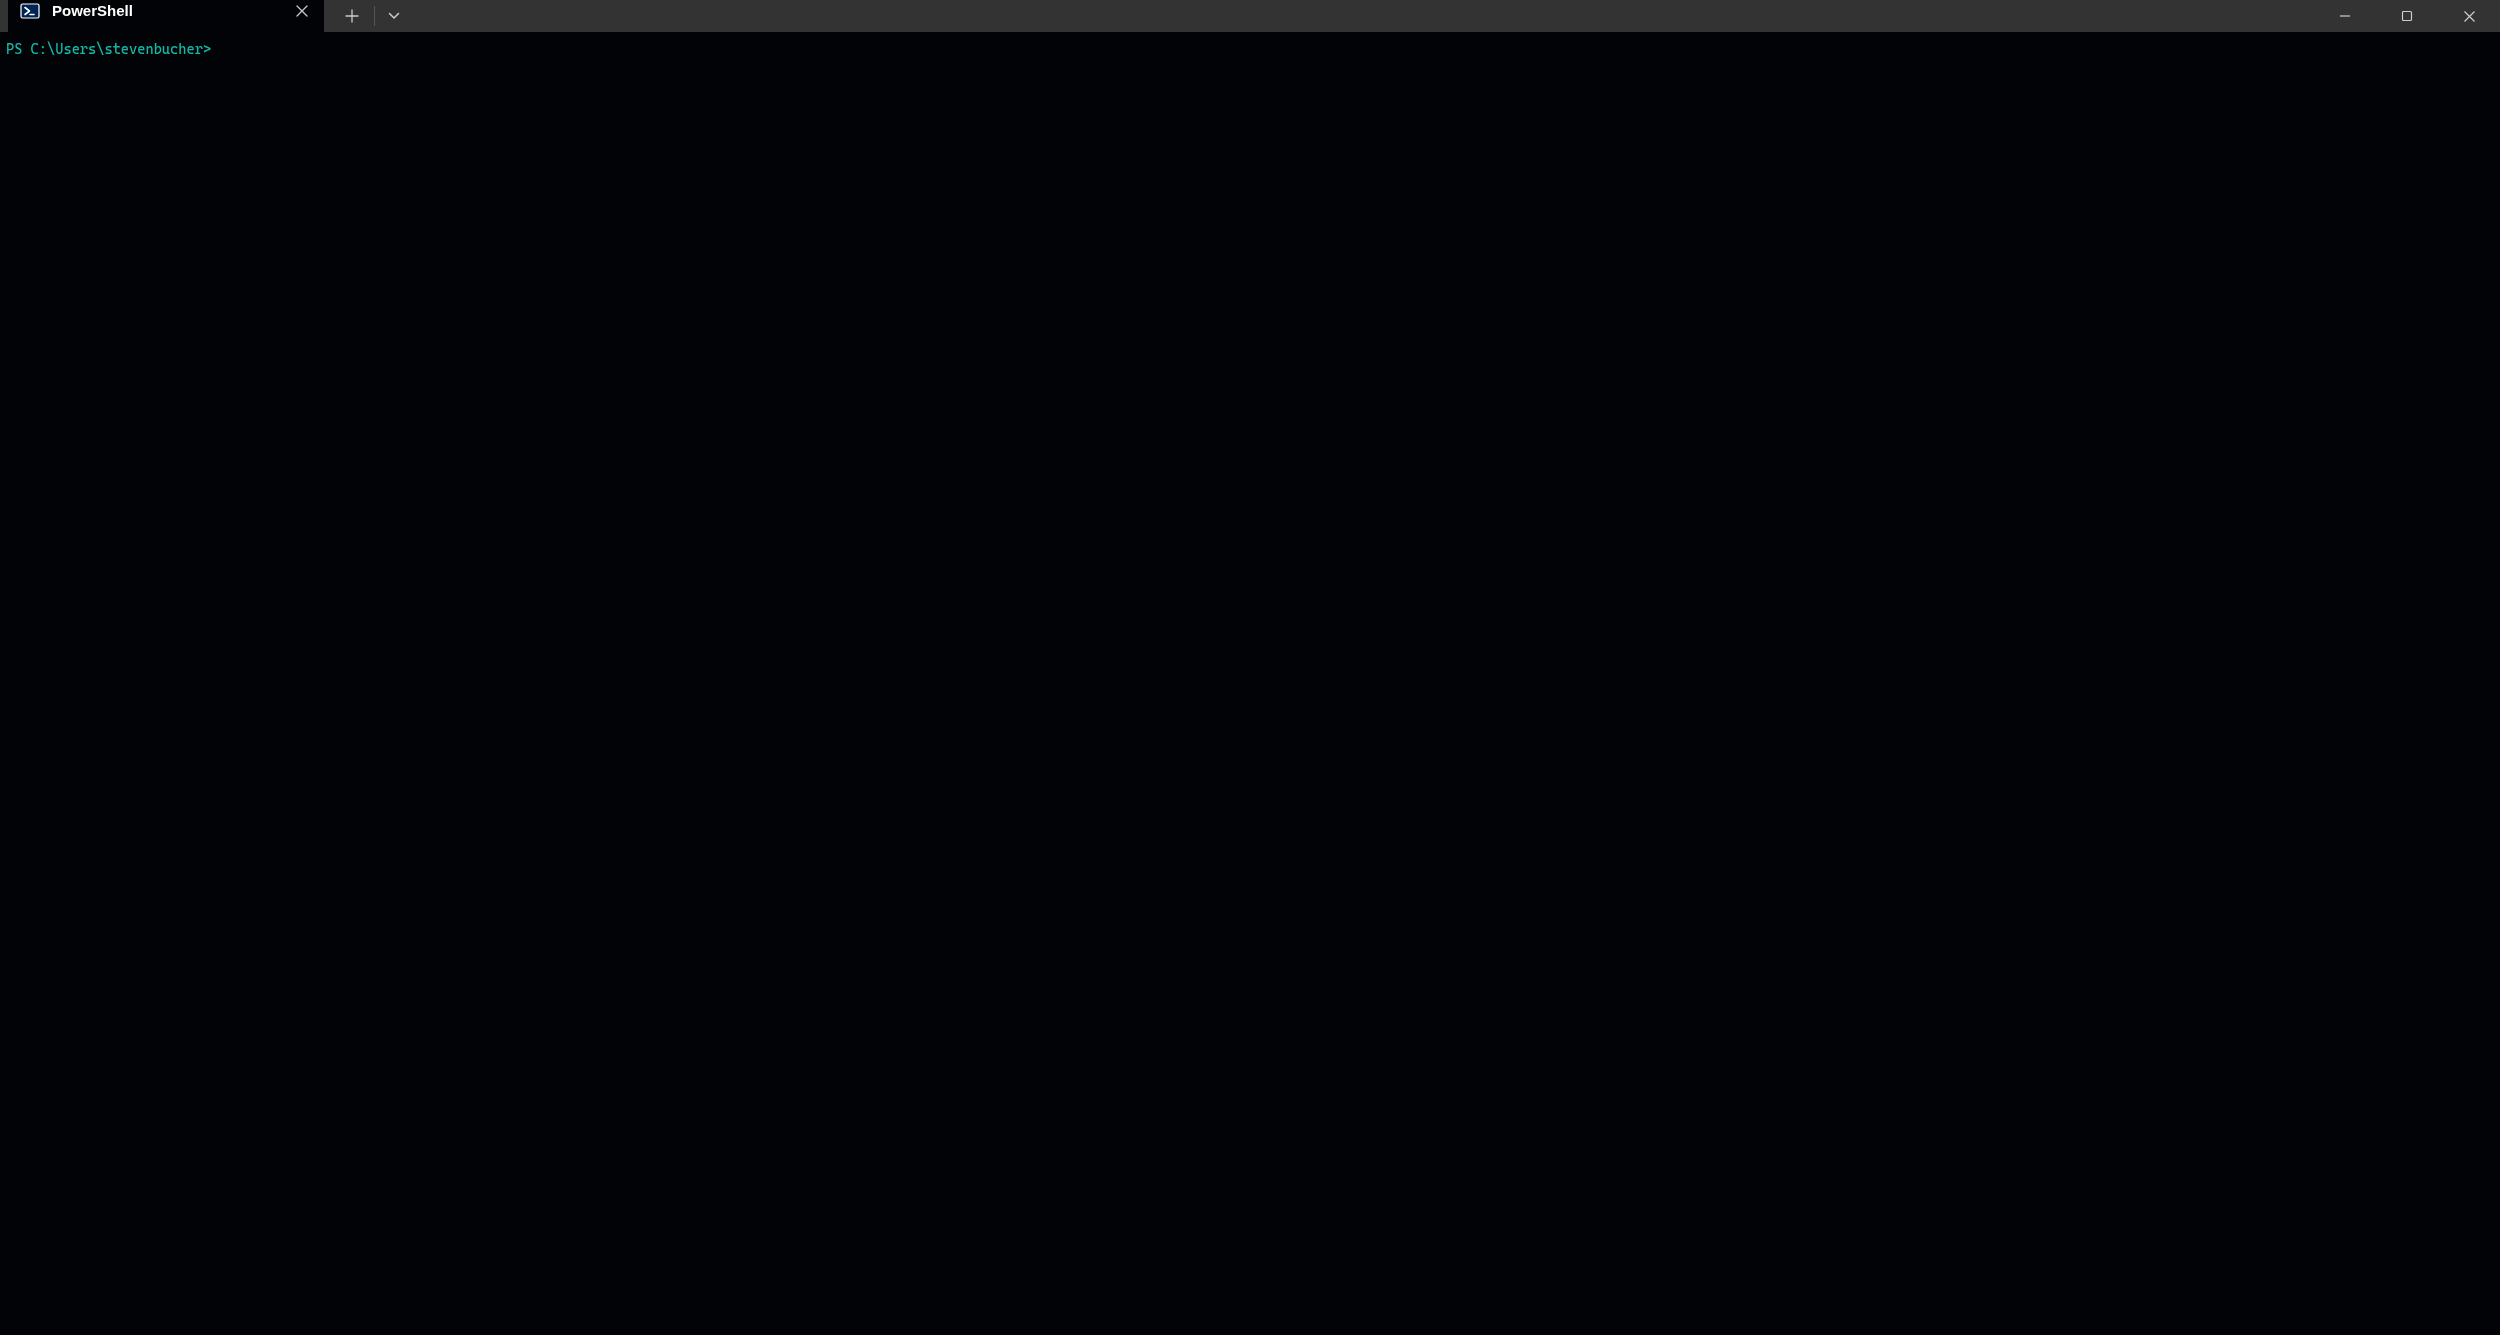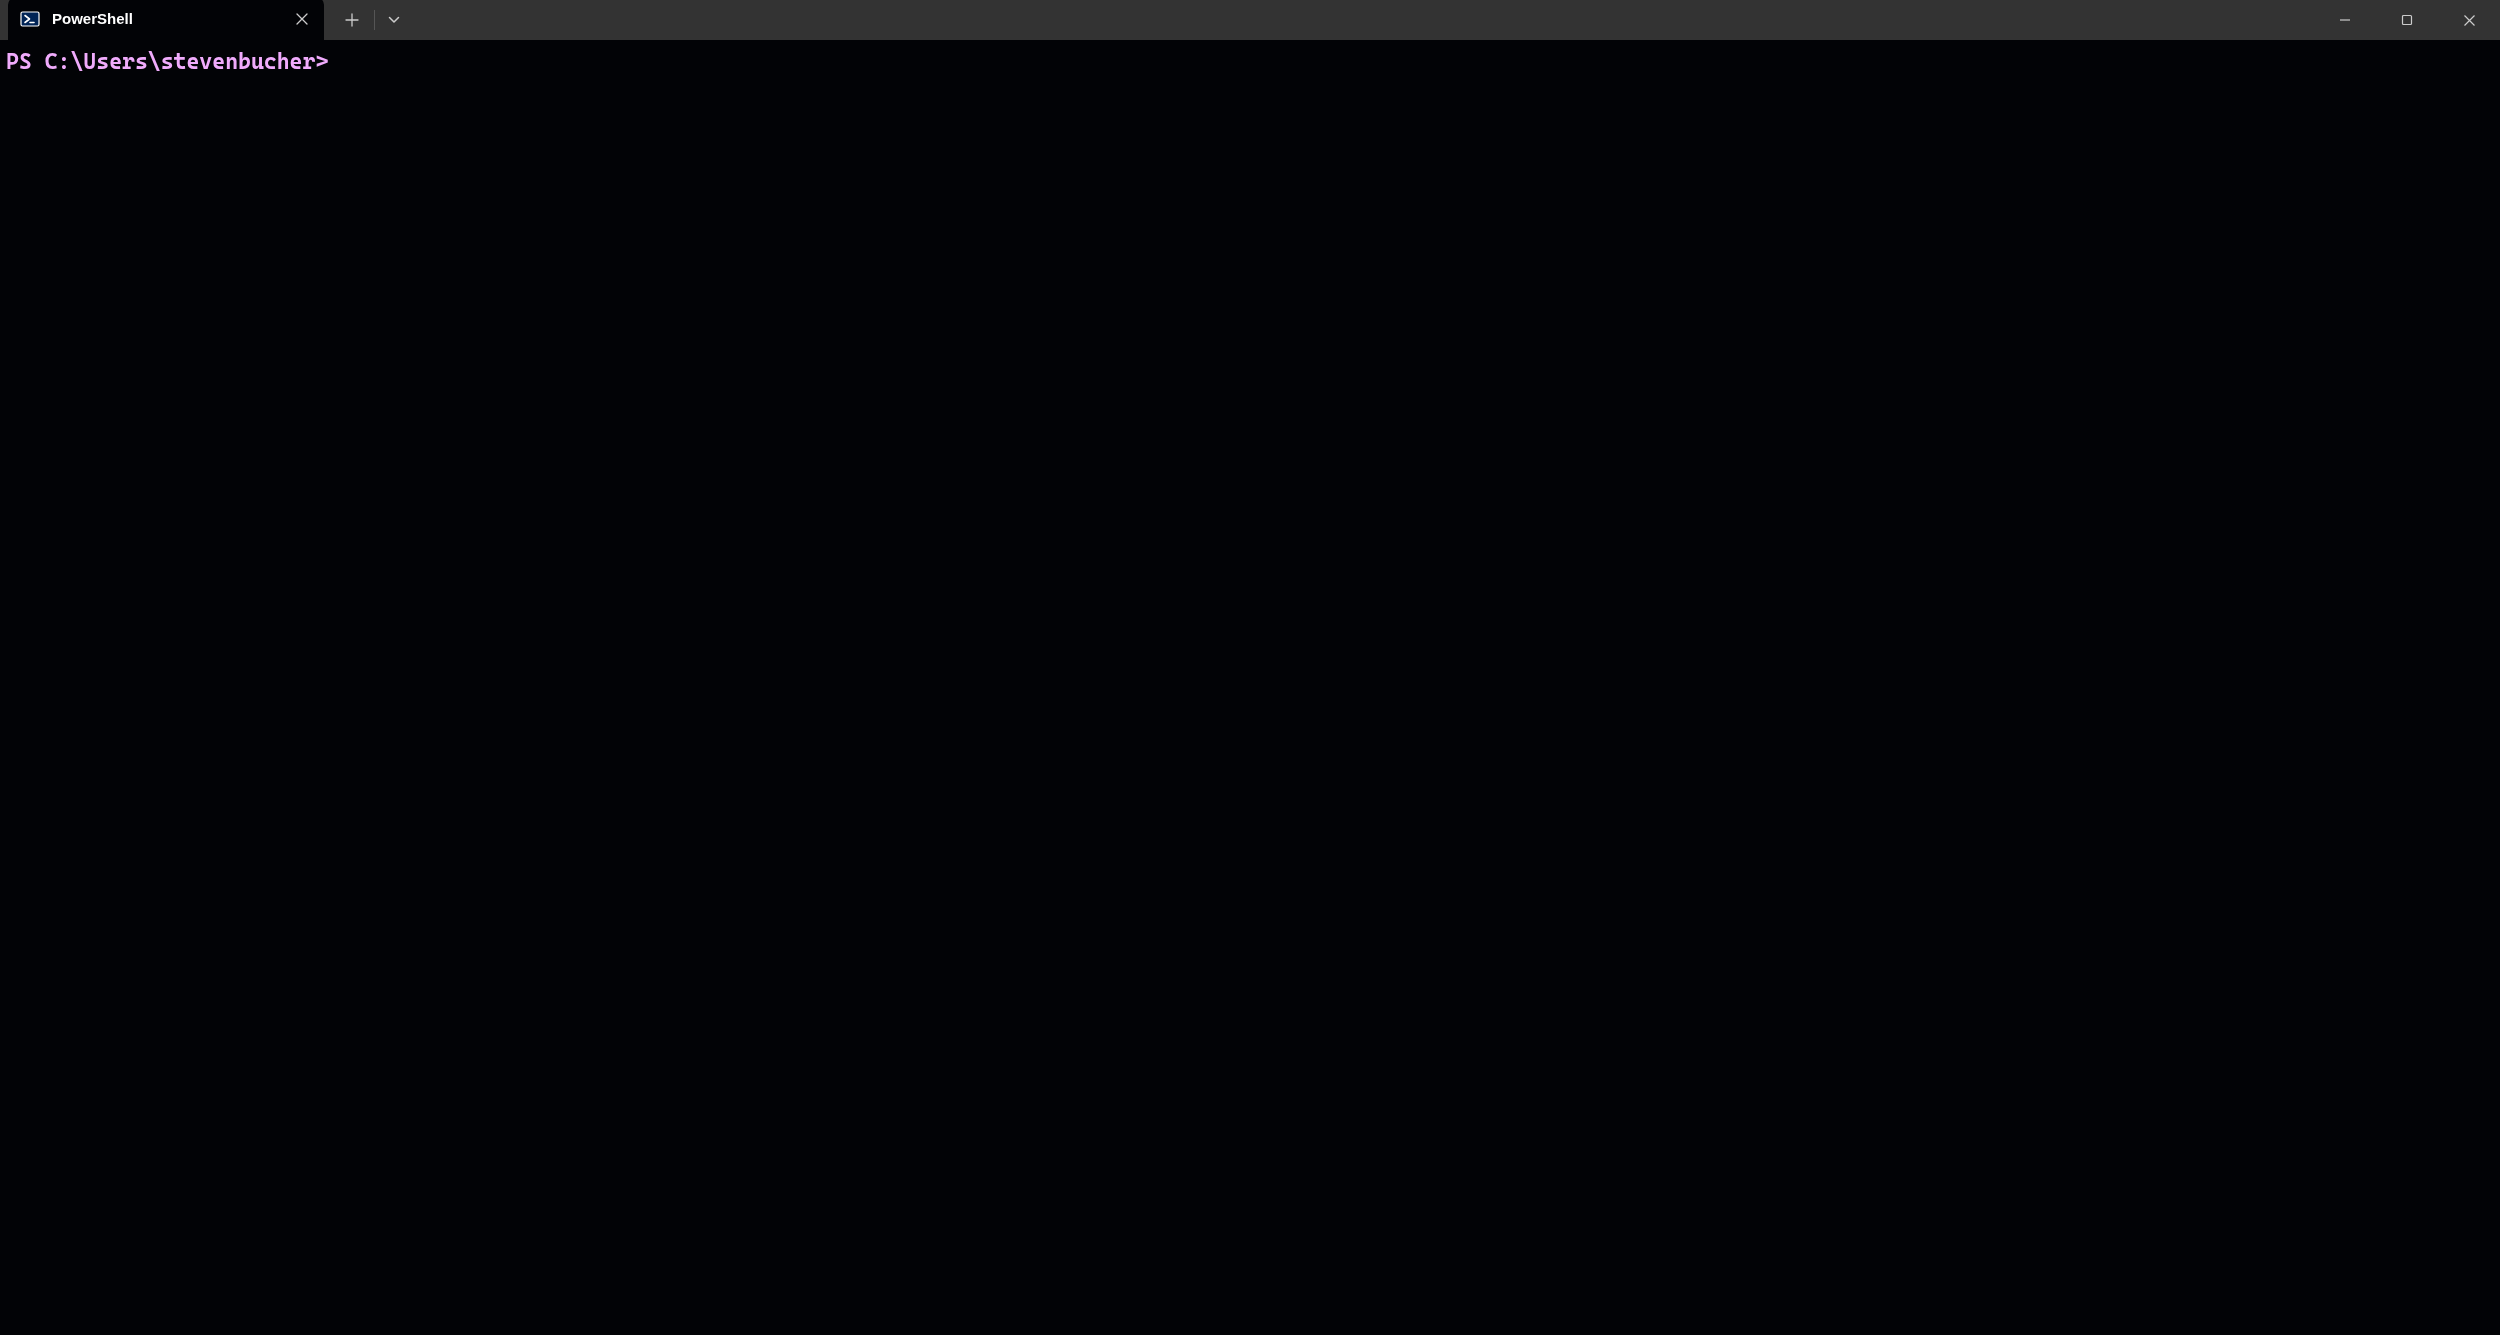--- a/index.html
+++ b/index.html
@@ -17,21 +17,21 @@
     
     .window {
       width: 100%;
       height: 100%;
       display: flex;
       flex-direction: column;
       background: #020306;
     }
     
     .titlebar {
-      height: 40px;
+      height: 32px;
       background: #333333;
       display: flex;
       align-items: stretch;
       -webkit-app-region: drag;
     }
     
     .tab-area {
       display: flex;
       align-items: flex-end;
       padding-left: 8px;
@@ -124,23 +124,23 @@
     
     .terminal-area {
       flex: 1;
       background: #020306;
       padding: 8px 6px;
       overflow: hidden;
     }
     
     .terminal-line {
       font-family: "Cascadia Mono", "Consolas", "Courier New", monospace;
-      font-size: 22px;
-      font-weight: 700;
-      color: #f0abfc;
+      font-size: 14px;
+      font-weight: 400;
+      color: #14b8a6;
       white-space: pre;
       line-height: 1.3;
     }
     
     svg { display: block; }
   </style>
 </head>
 <body>
 
 <div class="window">

